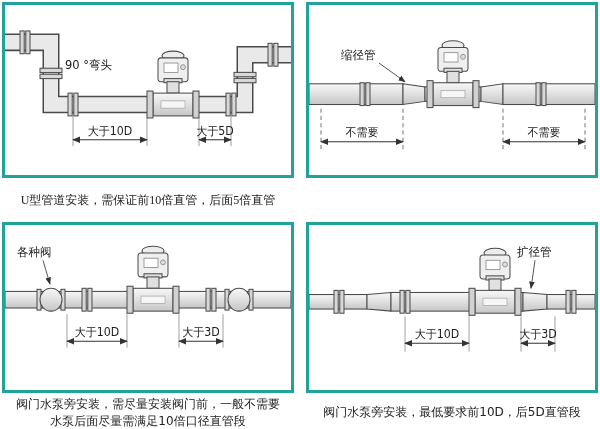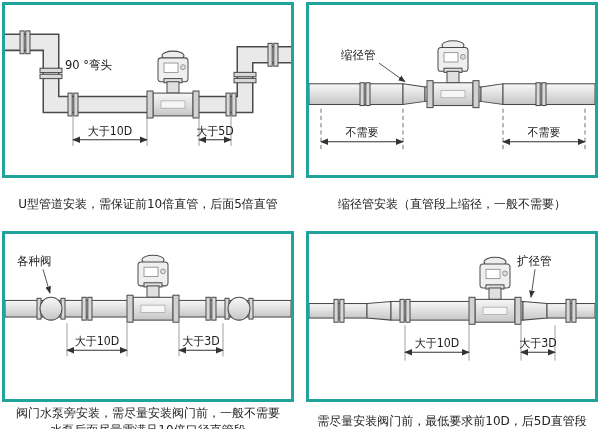--- a/index.html
+++ b/index.html
@@ -10,21 +10,21 @@
   }
   .grid { display:grid; grid-template-columns:292px 292px; column-gap:12px; padding:2px; }
   .box { border:3px solid var(--accent); background:#fff; }
   .box.top { height:170px; }
   .box.bot { height:165px; }
   .box svg { display:block; width:100%; height:100%; }
   .cap {
     display:flex; flex-direction:column; align-items:center; justify-content:center;
     text-align:center; color:#222; font-size:12px; line-height:17px;
   }
-  .cap.top { height:53px; }
+  .cap.top { height:44px;font-family:Liberation Serif, serif; }
   .cap.bot { height:39px; }
   svg text { font-family:"DejaVu Sans","Liberation Sans",sans-serif; fill:#1a1a1a; }
   .dim { font-size:11px; }
   .part-label { font-size:11.5px; }
   .ext { stroke:#8a8a8a; stroke-width:0.8; }
   .dimline { stroke:#333; stroke-width:1; }
   .leader { stroke:#444; stroke-width:0.9; fill:none; }
   .dash { stroke:#666; stroke-width:0.9; stroke-dasharray:4 3; }
 </style>
 </head>
@@ -122,23 +122,20 @@
           <text class="dim" x="53" y="126" text-anchor="middle">不需要</text>
         </g>
         <g>
           <line class="dash" x1="194" y1="100" x2="194" y2="140"></line>
           <line class="dash" x1="276" y1="100" x2="276" y2="140"></line>
           <line class="dimline" x1="194" y1="132" x2="276" y2="132" marker-start="url(#arw)" marker-end="url(#arw)"></line>
           <text class="dim" x="235" y="126" text-anchor="middle">不需要</text>
         </g>
       </svg>
     </div>
-    <div class="cap top">
-      <span>缩径管安装（直管段上缩径，一般不需要）</span>
-    </div>
   </section>
 
   <section>
     <div class="box bot">
       <svg viewBox="0 0 286 159" preserveAspectRatio="none">
         <rect x="0" y="64" width="286" height="16" fill="url(#pg)" stroke="#4a4a4a"></rect>
         <use href="#valve" x="46" y="72"></use>
         <use href="#valve" x="234" y="72"></use>
         <use href="#flange" x="82" y="72"></use>
         <use href="#flange" x="206" y="72"></use>
@@ -189,17 +186,17 @@
         </g>
         <g>
           <line class="ext" x1="212" y1="88" x2="212" y2="122"></line>
           <line class="ext" x1="246" y1="88" x2="246" y2="122"></line>
           <line class="dimline" x1="212" y1="114" x2="246" y2="114" marker-start="url(#arw)" marker-end="url(#arw)"></line>
           <text class="dim" x="229" y="109" text-anchor="middle">大于3D</text>
         </g>
       </svg>
     </div>
     <div class="cap bot">
-      <span>需尽量安装阀门前，最低要求前10D，后5D直管段</span>
+      <span>阀门水泵旁安装，最低要求前10D，后5D直管段</span>
     </div>
   </section>
 
 </div>
 
 </body></html>

